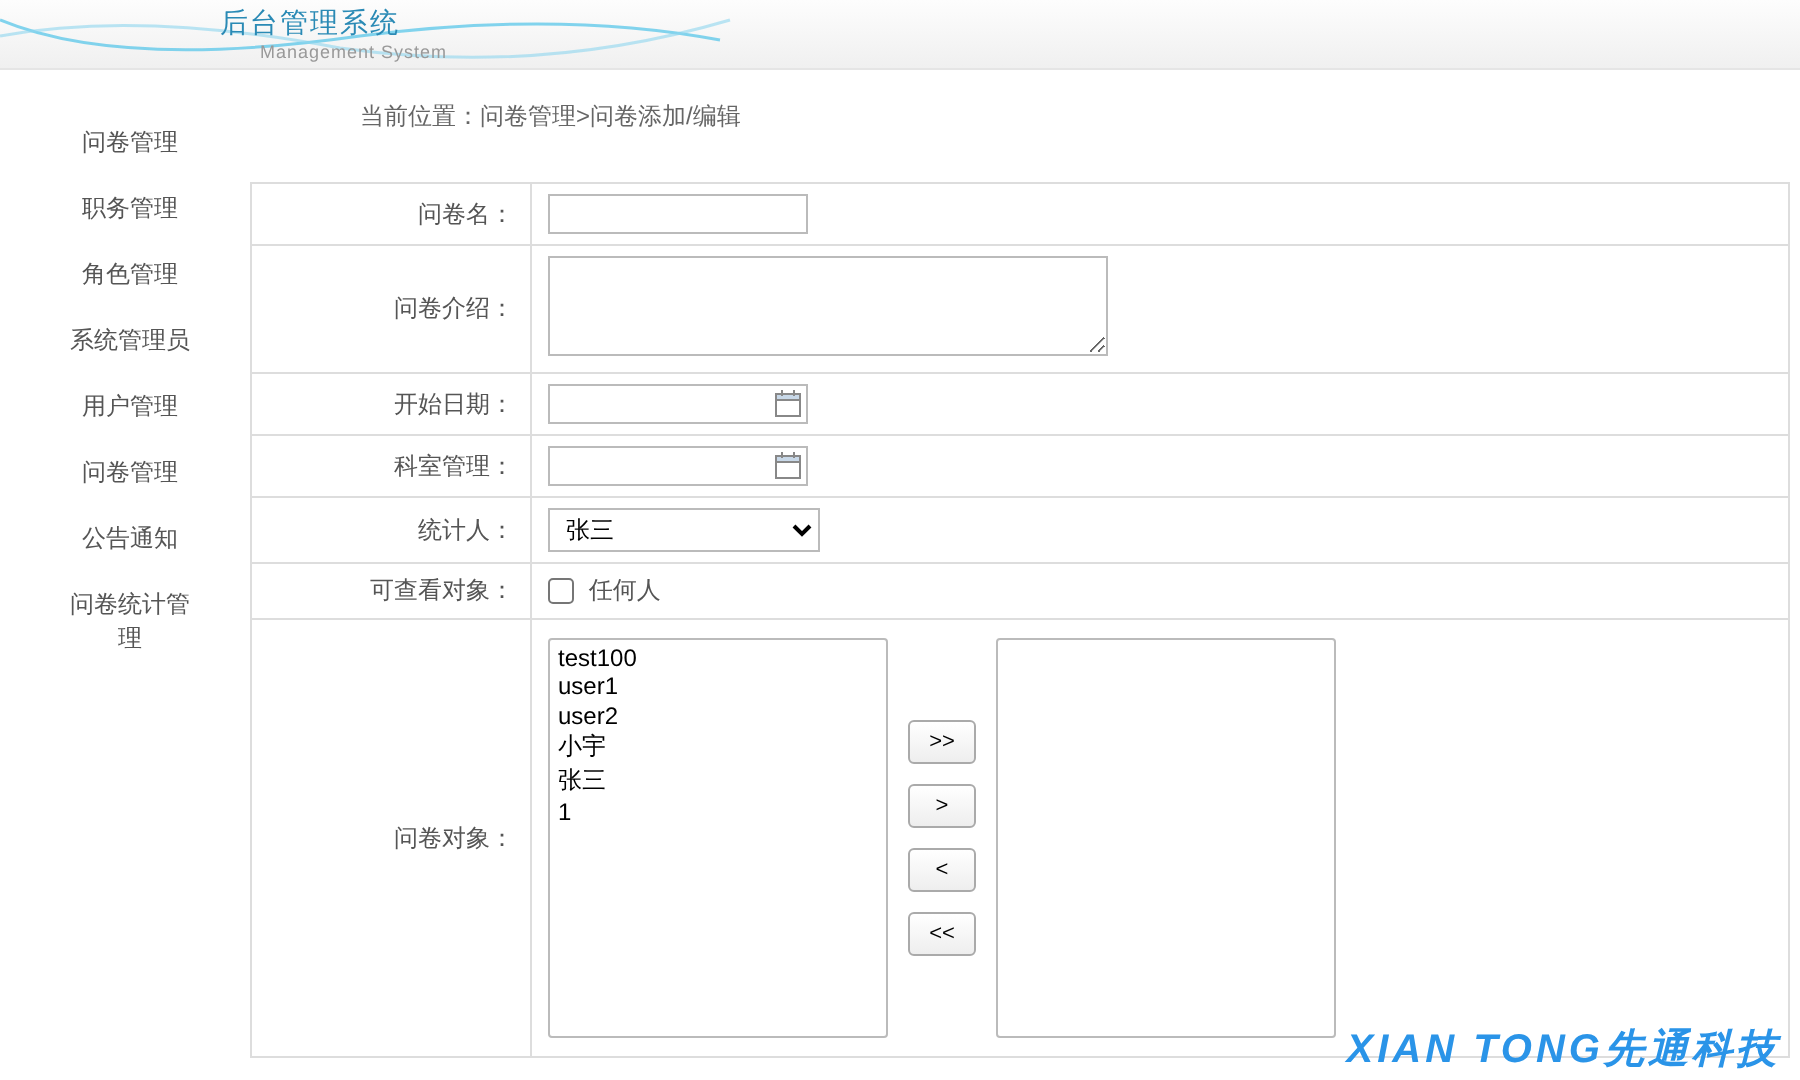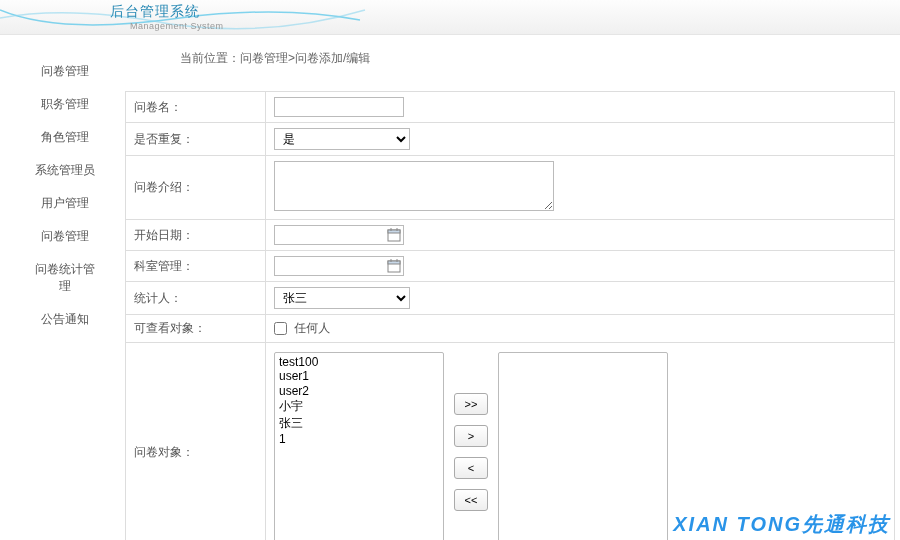--- a/index.html
+++ b/index.html
@@ -12,21 +12,21 @@
     .header-swoosh { position: absolute; top: 0; left: 0; width: 900px; height: 35px; pointer-events: none; }
     
     .sidebar { position: absolute; left: 30px; top: 55px; width: 70px; }
     .sidebar-item { padding: 8px 0; text-align: center; cursor: pointer; color: #555; }
     
     .content { position: absolute; left: 125px; top: 50px; right: 0; bottom: 0; overflow-y: auto; }
     .breadcrumb { font-size: 12px; color: #666; margin-bottom: 24px; padding-left: 55px; }
     
     .form-table { width: 770px; border-collapse: collapse; border: 1px solid #ddd; }
     .form-table td { border: 1px solid #ddd; padding: 5px 8px; vertical-align: middle; }
-    .form-table td.label-cell { width: 140px; text-align: left; background: #fff; color: #555; }
+    .form-table td.label-cell { width: 140px; text-align: right; background: #fff; color: #555; }
     .form-table td.field-cell { background: #fff; }
     
     input[type="text"], select, textarea { border: 1px solid #bbb; font-size: 12px; padding: 2px 4px; font-family: inherit; background: #fff; }
     input[type="text"] { width: 130px; height: 20px; }
     select { width: 136px; height: 22px; }
     textarea.desc { width: 280px; height: 50px; resize: both; }
     .date-input { width: 130px; height: 20px; background: #fff; position: relative; display: inline-block; }
     .date-input input { width: 100%; padding-right: 20px; }
     .date-icon { position: absolute; right: 3px; top: 3px; width: 14px; height: 14px; }
     
@@ -54,41 +54,35 @@
   </div>
 </div>
 
 <div class="sidebar">
   <div class="sidebar-item">问卷管理</div>
   <div class="sidebar-item">职务管理</div>
   <div class="sidebar-item">角色管理</div>
   <div class="sidebar-item">系统管理员</div>
   <div class="sidebar-item">用户管理</div>
   <div class="sidebar-item">问卷管理</div>
+  <div class="sidebar-item">公告通知</div>
   <div class="sidebar-item">问卷统计管理</div>
-  <div class="sidebar-item">公告通知</div>
 </div>
 
 <div class="content">
   <div class="breadcrumb">
     <span>当前位置：</span><span>问卷管理&gt;问卷添加/编辑</span>
   </div>
 
   <table class="form-table">
     <tbody>
         <tr>
       <td class="label-cell">问卷名：</td>
       <td class="field-cell">
         <input type="text" value="" style="">
-      </td>
-    </tr>
-    <tr>
-      <td class="label-cell">是否重复：</td>
-      <td class="field-cell">
-        <select id="repeat-select"><option>是</option><option>否</option></select>
       </td>
     </tr>
     <tr>
       <td class="label-cell">问卷介绍：</td>
       <td class="field-cell">
         <textarea class="desc" style=""></textarea>
       </td>
     </tr>
     <tr>
       <td class="label-cell">开始日期：</td>

